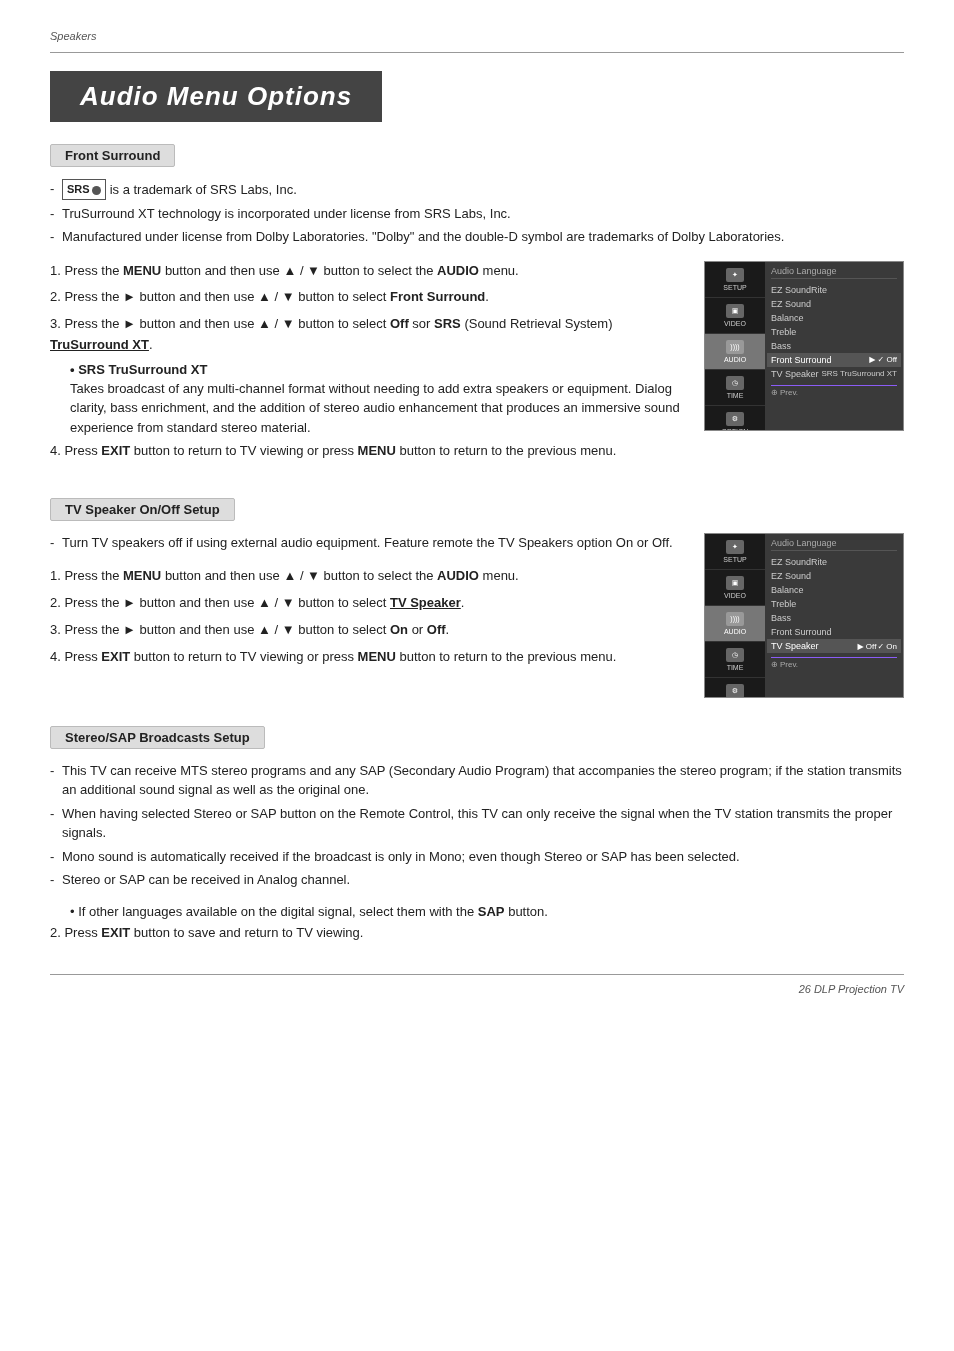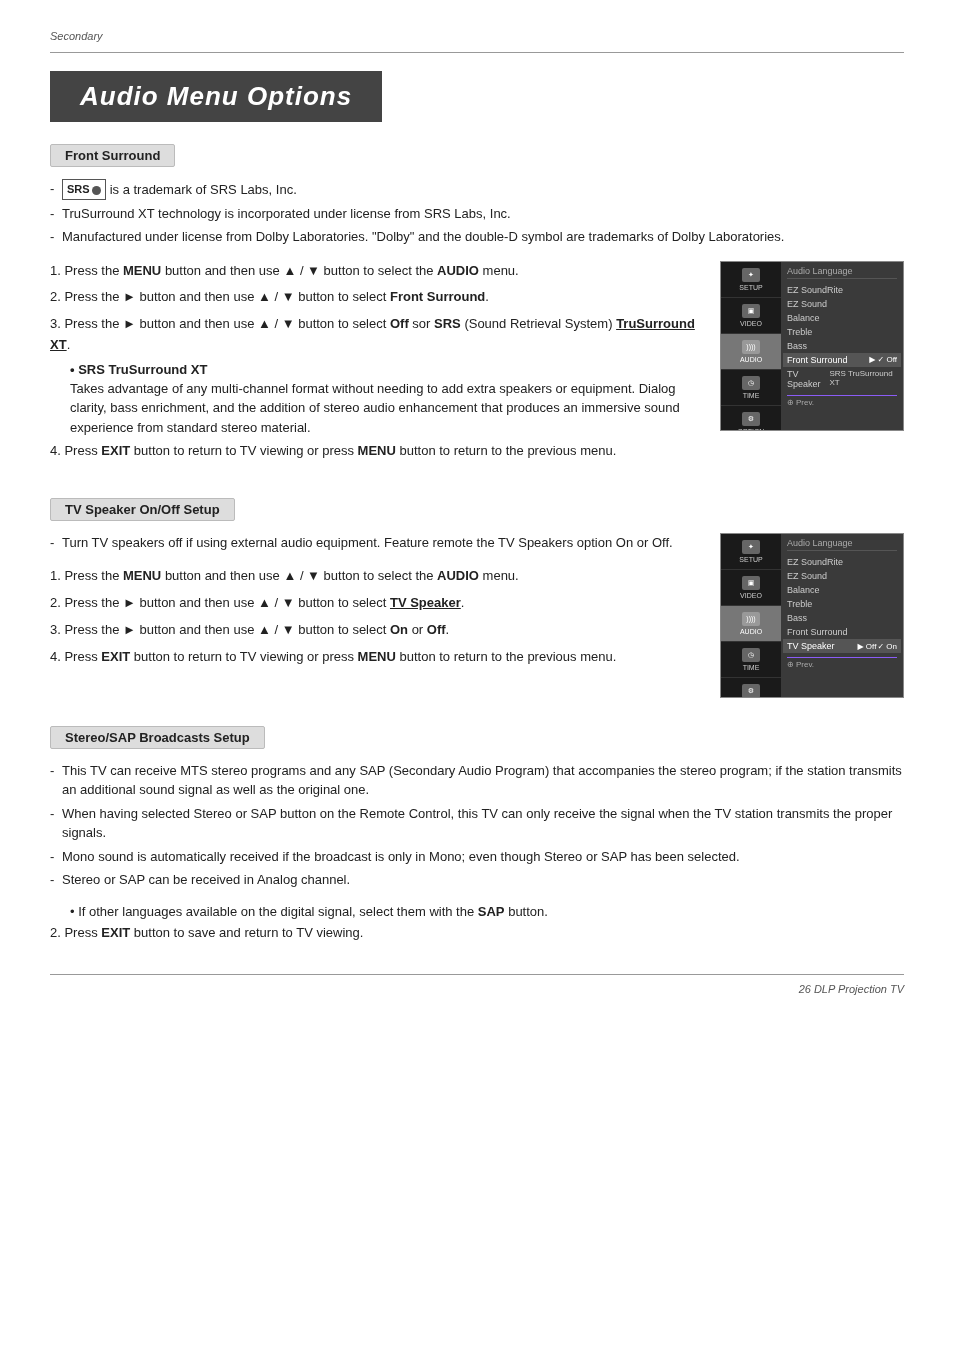--- a/index.html
+++ b/index.html
@@ -76,21 +76,21 @@
       display: flex;
       gap: 20px;
       align-items: flex-start;
     }
 
     .content-left {
       flex: 1;
     }
 
     .menu-screenshot {
-      width: 184px;
+      width: 200px;
       flex-shrink: 0;
       border: 1px solid #888;
       background: #2a2a2a;
       font-size: 10px;
       color: #ddd;
       padding: 0;
       overflow: hidden;
     }
 
     .menu-sidebar {
@@ -223,21 +223,21 @@
       margin-top: 3px;
       margin-bottom: 3px;
     }
   </style>
 </head>
 <body>
 
 
 
 
-<div class="page-header">Secondary</div>
+<div class="page-header">Speakers</div>
 
 <hr class="top-rule">
 
 <div class="title-box">Audio Menu Options</div>
 
 
 <div class="section">
   <div class="section-label">Front Surround</div>
 
   <ul class="bullet-list">
@@ -251,21 +251,21 @@
     <li>Manufactured under license from Dolby Laboratories. "Dolby" and the double-D symbol are trademarks of Dolby Laboratories.</li>
   </ul>
 
   <div class="content-with-image">
     <div class="content-left">
       <div class="step-line">1. Press the <b>MENU</b> button and then use ▲ / ▼ button to select the <b>AUDIO</b> menu.</div>
       <div class="step-line">2. Press the ► button and then use ▲ / ▼ button to select <b>Front Surround</b>.</div>
       <div class="step-line">3. Press the ►  button and then use ▲ / ▼  button to select <b>Off</b> sor <b>SRS</b> (Sound Retrieval System) <b><u>TruSurround XT</u></b>.</div>
 
       <div class="sub-bullet-title">• SRS TruSurround XT</div>
-      <div class="sub-bullet-text">Takes advantage of any multi-channel format without needing to add extra speakers or equipment. Dialog clarity, bass enrichment, and the addition of stereo audio enhancement that produces an immersive sound experience from standard stereo material.</div>
+      <div class="sub-bullet-text">Takes broadcast of any multi-channel format without needing to add extra speakers or equipment. Dialog clarity, bass enrichment, and the addition of stereo audio enhancement that produces an immersive sound experience from standard stereo material.</div>
 
       <div class="step-line">4. Press <b>EXIT</b> button to return to TV viewing or press <b>MENU</b> button to return to the previous menu.</div>
     </div>
 
     <div class="menu-screenshot" style="height:170px;">
       <div class="menu-sidebar" style="height:100%;">
         <div class="menu-left-panel">
           <div class="menu-left-item setup">
             <div class="menu-left-icon" style="font-size:7px;color:#fff;">✦</div>
             <span style="font-size:7px;">SETUP</span>

